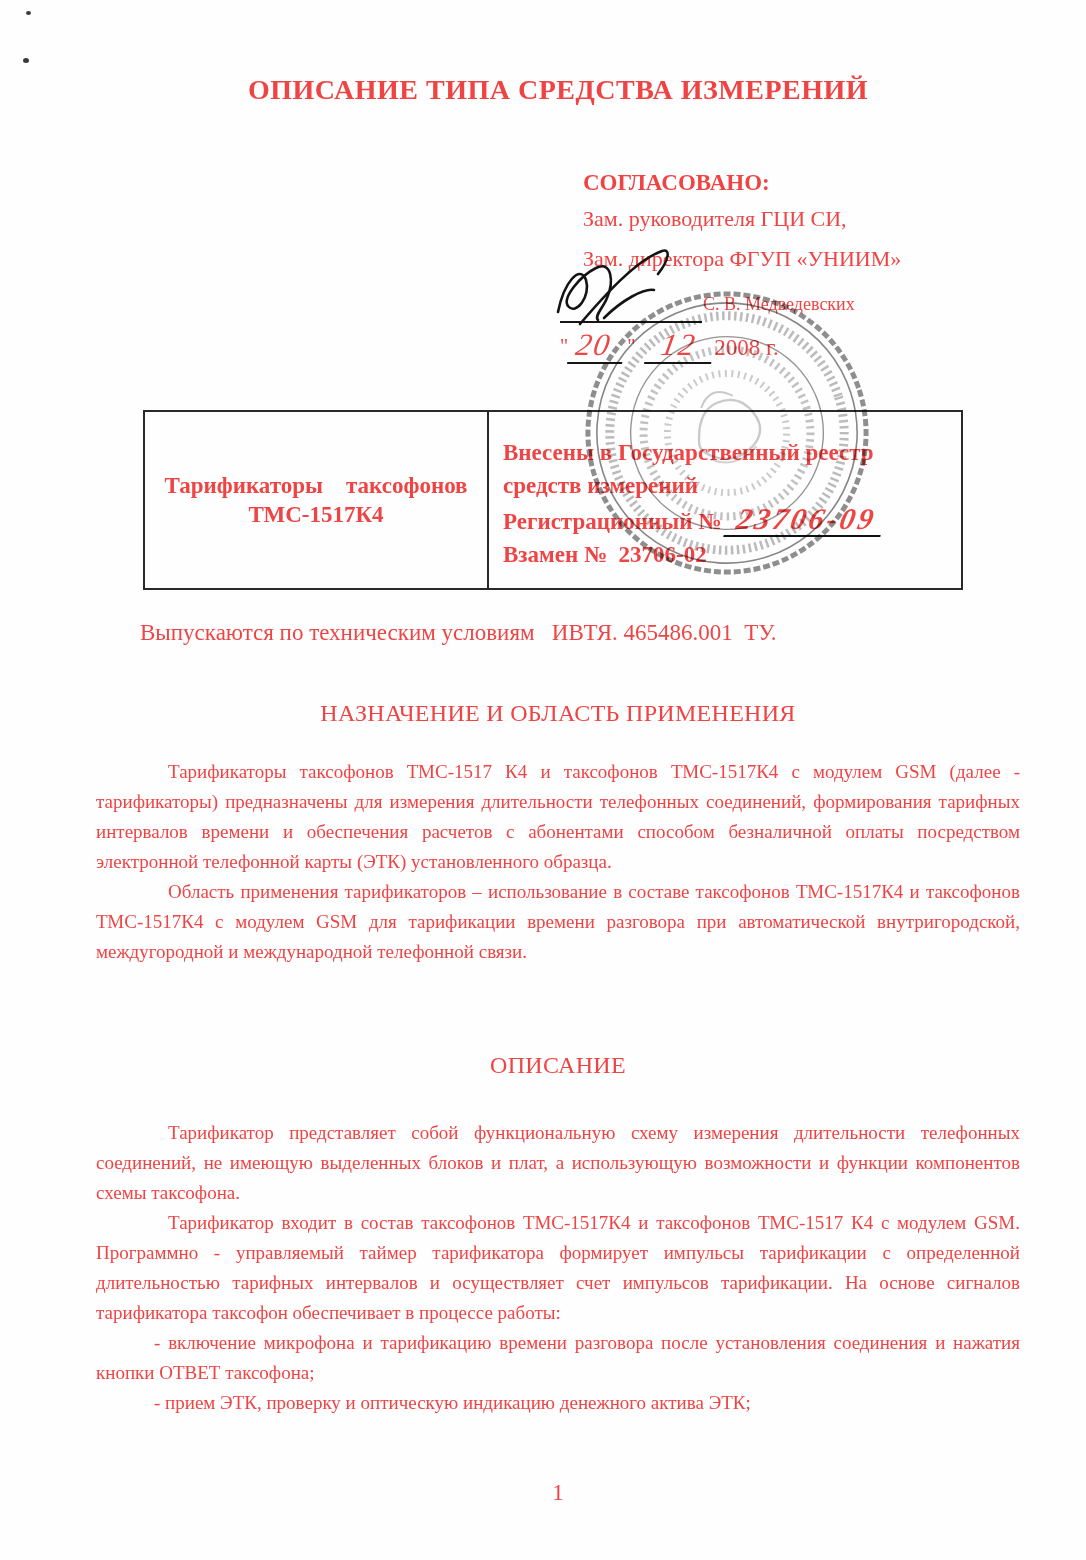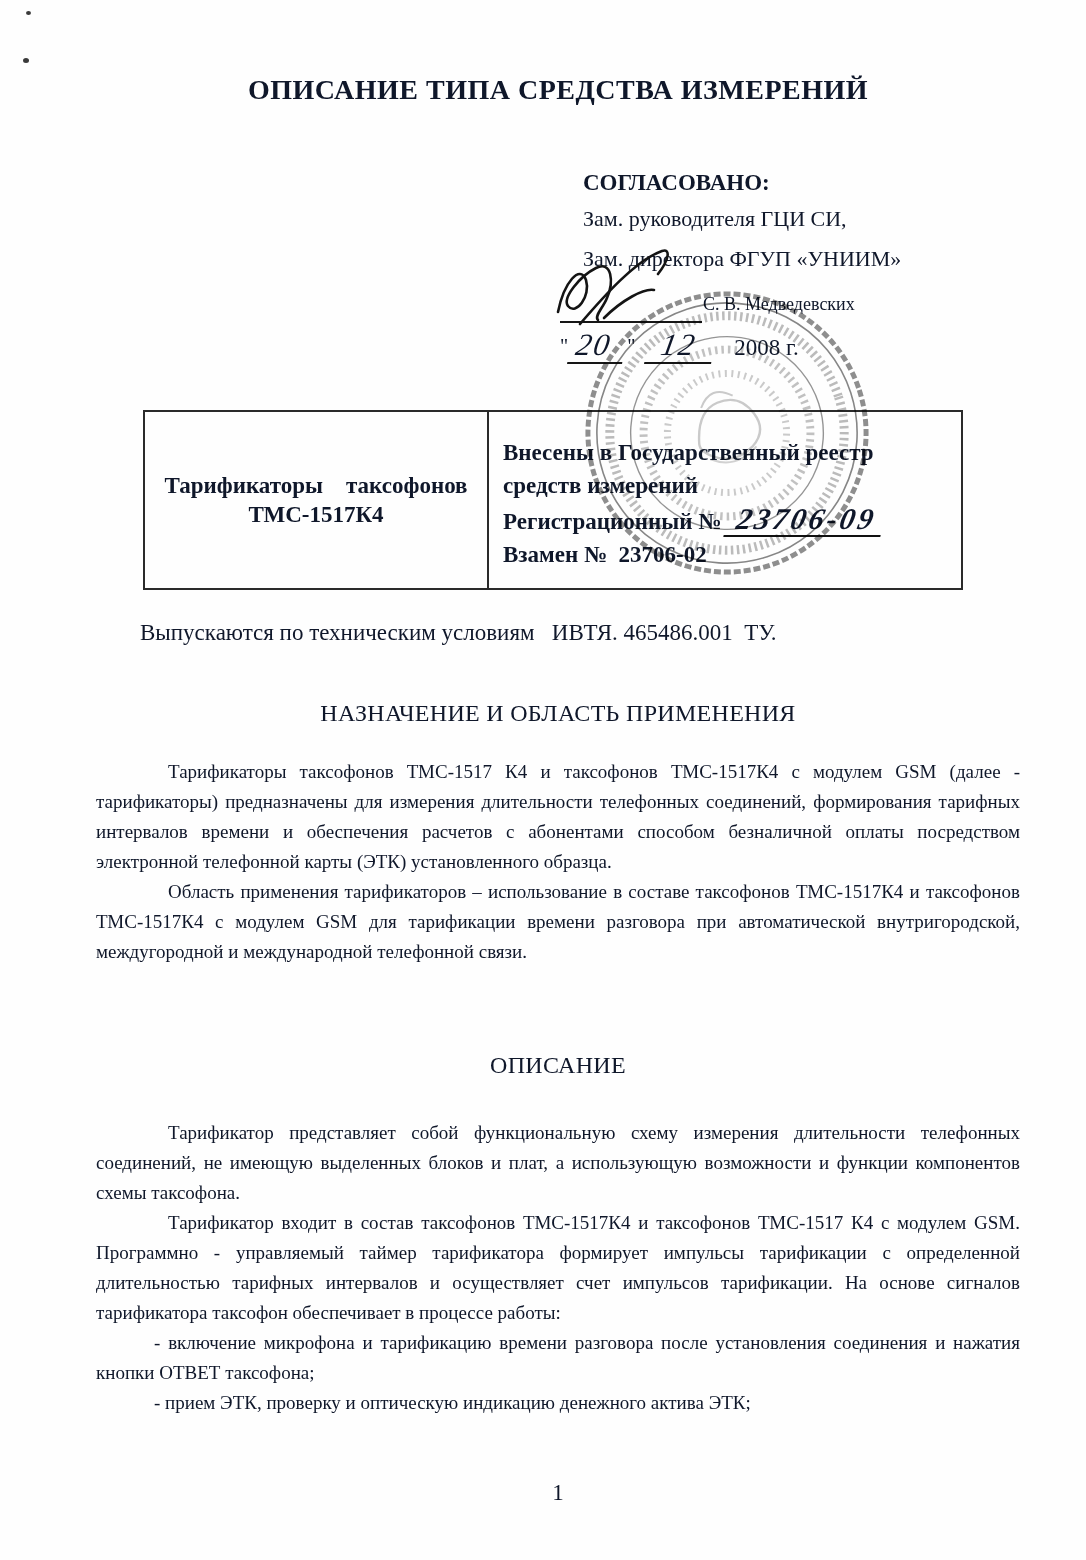--- a/index.html
+++ b/index.html
@@ -2,21 +2,21 @@
 <html lang="ru"><head>
 <meta charset="utf-8">
 <style>
   html,body{margin:0;padding:0;background:#e8e8e8;}
   .page{
     position:relative;
     width:1086px;height:1560px;
     margin:0 auto;
     background:#fefefe;
     font-family:"Liberation Serif", serif;
-    color:#0f172a;
+    color:#ef4444;
     overflow:hidden;
   }
   .abs{position:absolute;}
   
   .dot{position:absolute;background:#3a3a3a;border-radius:50%;}
   
   .doc-title{
     left:96px;top:74px;width:924px;
     text-align:center;font-size:28px;font-weight:bold;letter-spacing:.5px;
   }
@@ -28,21 +28,21 @@
   .sig-underline{left:560px;top:321px;width:142px;border-bottom:2px solid #161616;z-index:3;}
   .signatory{left:703px;top:294px;font-size:18px;z-index:3;}
   .date-row{left:558px;top:330px;display:flex;align-items:flex-end;z-index:3;}
   .date-q{font-size:20px;padding:0 2px 6px 2px;}
   .hand{
     font-style:italic;font-size:31px;line-height:30px;
     letter-spacing:2px;display:inline-block;transform:skewX(-10deg);
   }
   .hand-day{border-bottom:2px solid #161616;padding:0 14px 2px 6px;}
   .hand-month{border-bottom:2px solid #161616;padding:0 18px 2px 14px;margin-left:10px;}
-  .date-year{font-size:23px;margin-left:20px;padding-bottom:3px;}
+  .date-year{font-size:23px;margin-left:0;padding-bottom:3px;}
   
   .stamp{left:578px;top:284px;z-index:5;opacity:.82;mix-blend-mode:multiply;pointer-events:none;}
   
   .registry-table{
     left:143px;top:410px;width:820px;height:180px;
     border:2px solid #2a2a2a;display:flex;z-index:1;box-sizing:border-box;
   }
   .cell-left{
     width:344px;border-right:2px solid #2a2a2a;box-sizing:border-box;
     display:flex;flex-direction:column;justify-content:center;align-items:center;

